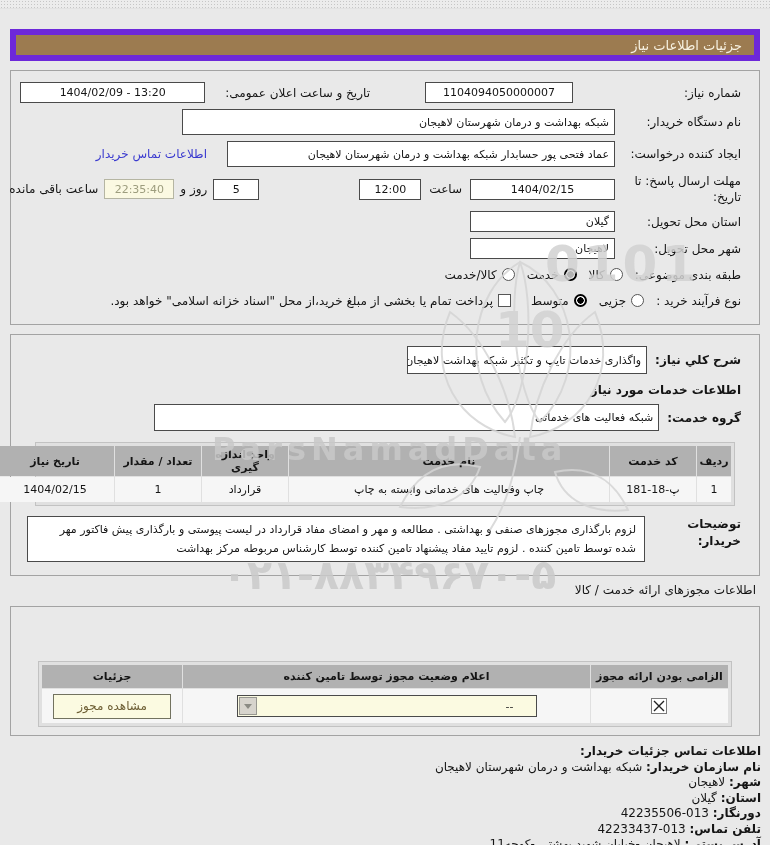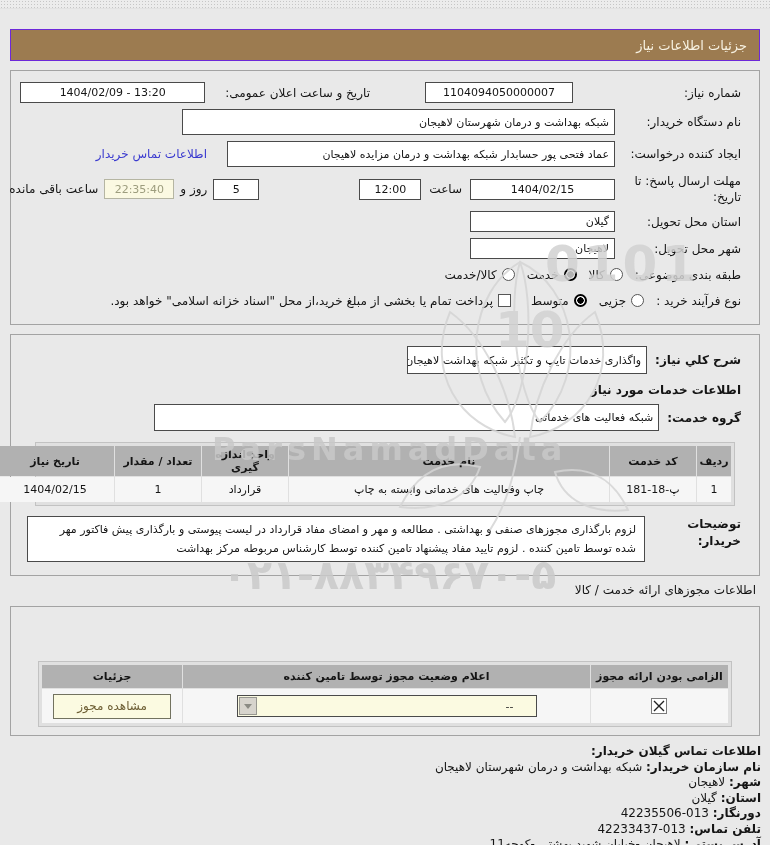--- a/index.html
+++ b/index.html
@@ -4,21 +4,21 @@
 <style>
   * { box-sizing: border-box; }
   html,body { margin:0; padding:0; }
   body {
     width:770px; height:845px; overflow:hidden; position:relative;
     background:#e9e9e9; direction:rtl;
     font-family:"DejaVu Sans", sans-serif; font-size:12px; color:#151515;
   }
   .texture { height:9px; background:radial-gradient(#c6c6c6 0.8px, transparent 1px) 0 0/3px 3px #ececec; border-bottom:1px solid #e2e2e2; }
   .titlebar {
-    margin:20px 10px 0; height:32px; background:#9c7b50; border:1px solid #6d28d9;
+    margin:20px 10px 0; height:32px; background:#9c7b50; border:6px solid #6d28d9;
     color:#f7f2e2; display:flex; align-items:center; padding:0 12px; font-size:13px;
   }
   .groupbox { margin:9px 10px 0; border:1px solid #a3a3a3; padding:8px 0 10px; position:relative; }
   .frow { display:flex; align-items:center; padding:3px 18px 3px 8px; min-height:26px; }
   .lbl { white-space:nowrap; }
   .lblw { width:118px; flex:none; }
   .boldlbl { font-weight:bold; }
   .inp {
     background:#fff; border:1px solid #4a4a4a; height:21px; display:flex; align-items:center;
     padding:0 5px; font-size:11px; overflow:hidden; white-space:nowrap; flex:none;
@@ -86,21 +86,21 @@
 
   <div class="frow">
     <span class="lbl lblw">نام دستگاه خریدار:</span>
     <span class="gap8"></span>
     <span class="inp" style="width:433px;height:26px">شبکه بهداشت و درمان شهرستان لاهیجان</span>
   </div>
 
   <div class="frow">
     <span class="lbl lblw">ایجاد کننده درخواست:</span>
     <span class="gap8"></span>
-    <span class="inp" style="width:388px;height:26px">عماد فتحی پور حسابدار شبکه بهداشت و درمان مزایده لاهیجان</span>
+    <span class="inp" style="width:388px;height:26px">عماد فتحی پور حسابدار شبکه بهداشت و درمان شهرستان لاهیجان</span>
     <span class="gap20"></span>
     <a href="#" class="blink">اطلاعات تماس خریدار</a>
   </div>
 
   <div class="frow">
     <span class="lbl lblw" style="white-space:normal;line-height:16px">مهلت ارسال پاسخ: تا تاریخ:</span>
     <span class="gap8"></span>
     <span class="inp center ltr" style="width:145px">1404/02/15</span>
     <span class="gap8"></span>
     <span class="lbl">ساعت</span>
@@ -256,21 +256,21 @@
         <td>
           <button class="ybtn">مشاهده مجوز</button>
         </td>
       </tr>
     </tbody>
       </table>
   </div>
 </div>
 
 <div class="contact">
-  <div class="cline"><b>اطلاعات تماس گیلان خریدار:</b></div>
+  <div class="cline"><b>اطلاعات تماس جزئیات خریدار:</b></div>
   <div class="cline"><b>نام سازمان خریدار:</b> <span>شبکه بهداشت و درمان شهرستان لاهیجان</span></div>
   <div class="cline"><b>شهر:</b> <span>لاهیجان</span></div>
   <div class="cline"><b>استان:</b> <span>گیلان</span></div>
   <div class="cline"><b>دورنگار:</b> <span class="ltr">42235506-013</span></div>
   <div class="cline"><b>تلفن تماس:</b> <span class="ltr">42233437-013</span></div>
   <div class="cline"><b>آدرس پستی:</b> <span>لاهیجان -خیابان شهید بهشتی -کوچه11</span></div>
 
 </div>
 
 <div class="wm">

